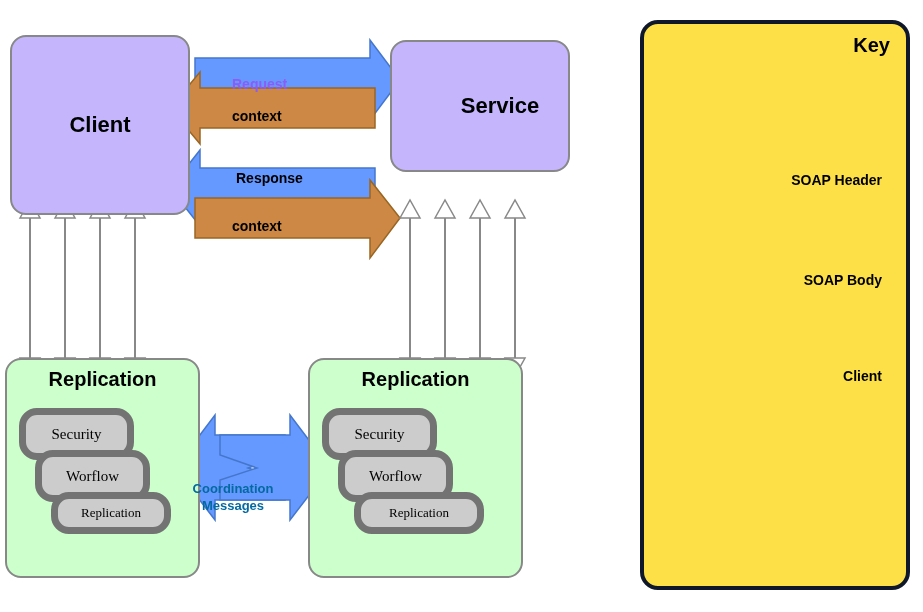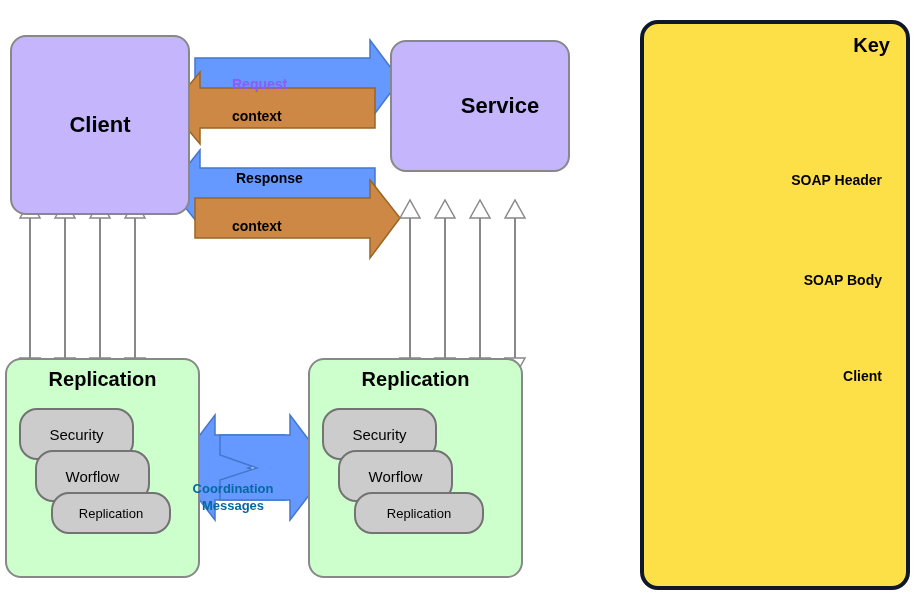--- a/index.html
+++ b/index.html
@@ -37,26 +37,27 @@
       position: absolute;
       background: #ccffcc;
       border: 2px solid #888;
       border-radius: 16px;
     }
 
     
     .gray-box {
       position: absolute;
       background: #cccccc;
-      border: 2px solid #737373;
+      border: 7px solid #737373;
       border-radius: 18px;
       display: flex;
       align-items: center;
       justify-content: center;
       font-size: 15px;
+      font-family: Liberation Serif, serif;
     }
 
     
     .key-box {
       position: absolute;
       border: 4px solid #0f172a;
       border-radius: 18px;
       background: #fde047;
     }
 

